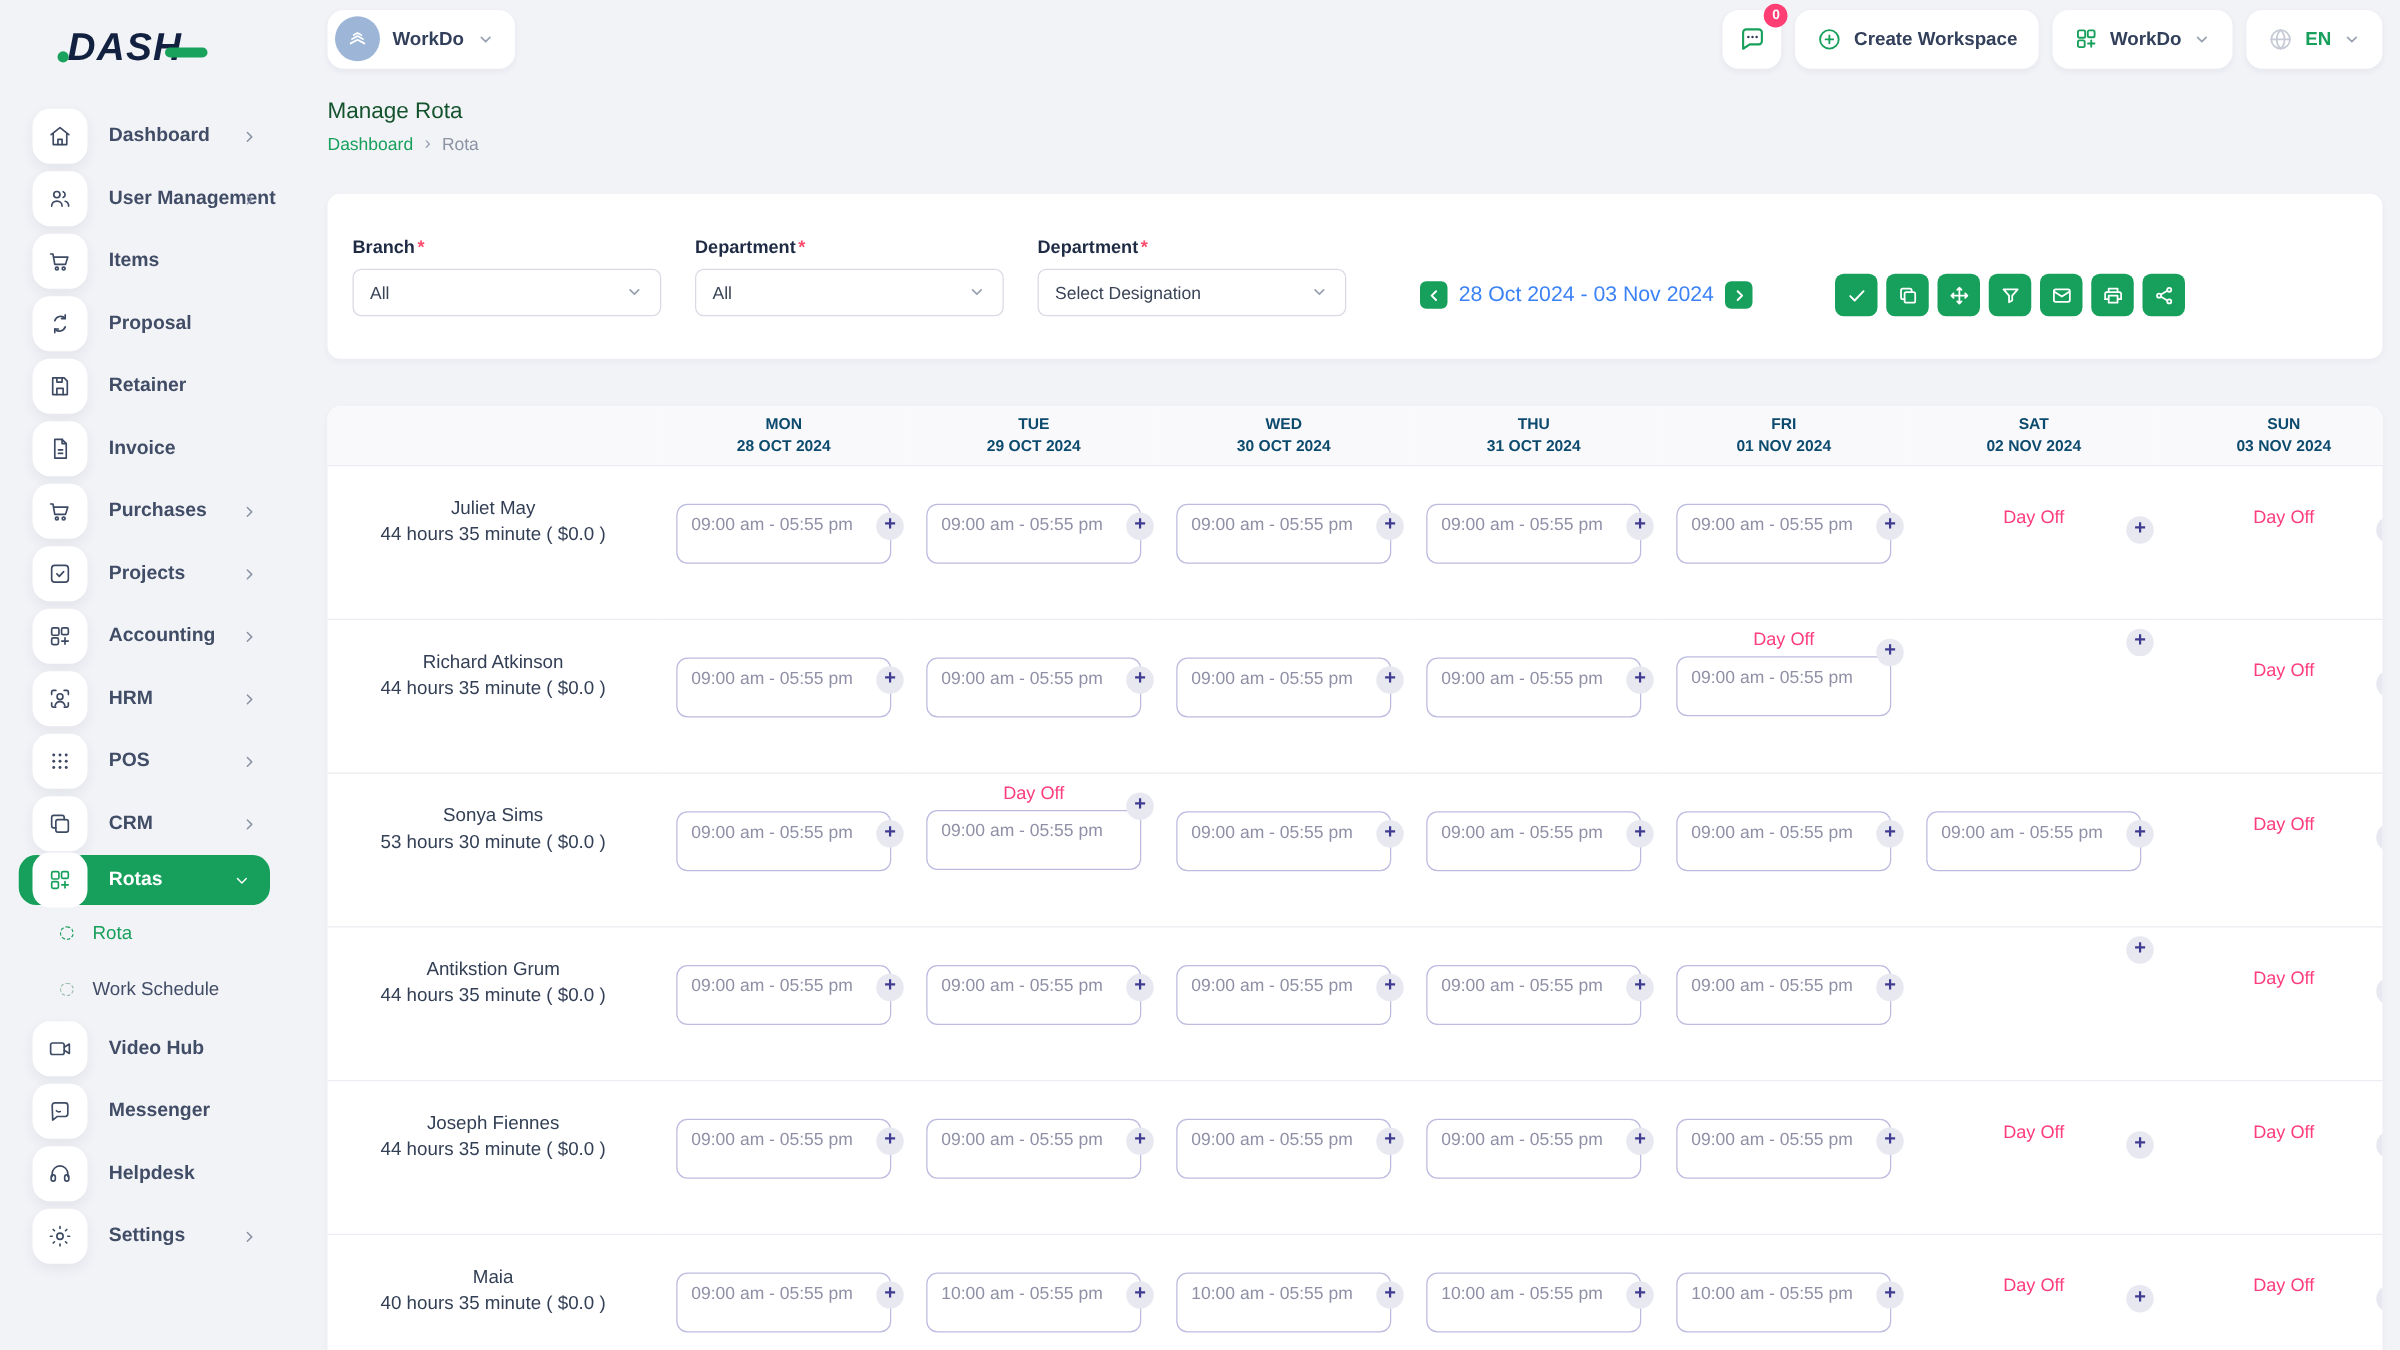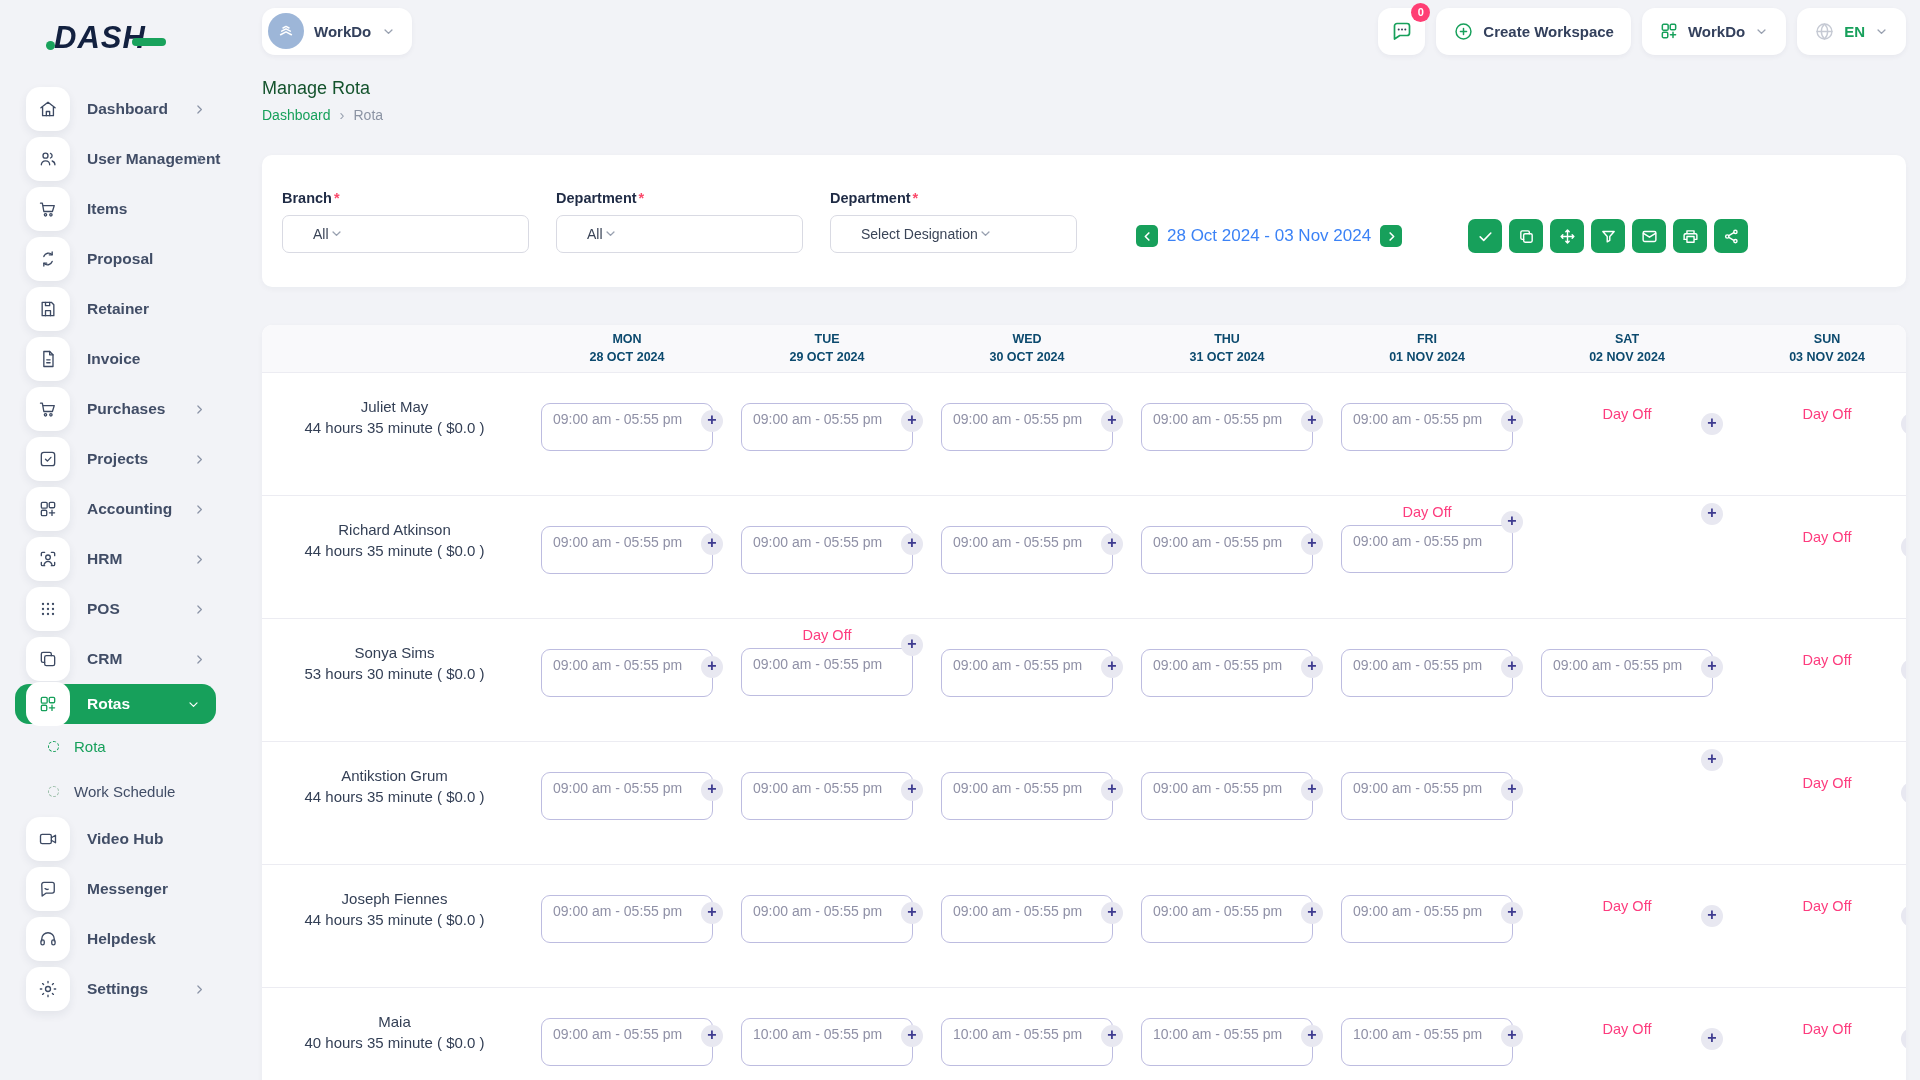--- a/index.html
+++ b/index.html
@@ -45,21 +45,21 @@
   .page-title{font-size:18px;font-weight:400;color:#14532d;margin-top:16px}
   .breadcrumb{display:flex;align-items:center;gap:9px;margin-top:7px;font-size:14px}
   .bc-link{color:#17a05b;cursor:pointer}
   .bc-sep{color:#9aa2b1;font-size:15px}
   .bc-current{color:#8b93a3}
 
   .filter-card{margin-top:32px;width:1644px;height:132px;background:#fff;border-radius:10px;box-shadow:0 2px 6px rgba(35,48,77,.04);display:flex;align-items:center;padding:0 20px}
   .f-group{width:247px;margin-right:27px}
   .f-label{font-size:14.5px;font-weight:700;color:#1f2b45;margin-bottom:9px}
   .f-req{color:#fb4a6b;margin-left:2px}
-  .f-select{height:38px;border:1px solid #d9dae3;border-radius:7px;display:flex;align-items:center;padding:0 30px;font-size:14px;color:#3a4457;cursor:pointer;background:#fff}
+  .f-select{height:38px;border:1px solid #d9dae3;border-radius:7px;display:flex;align-items:center;justify-content:space-between;padding:0 13px;font-size:14px;color:#3a4457;cursor:pointer;background:#fff}
   .date-nav{display:flex;align-items:center;gap:9px;margin-left:32px;margin-top:30px}
   .date-btn{width:22px;height:22px;border-radius:5px;background:#17a05b;border:none;color:#fff;display:flex;align-items:center;justify-content:center;cursor:pointer}
   .date-range{color:#3b82f6;font-size:17px;white-space:nowrap}
   .action-row{display:flex;gap:7px;margin-left:auto;margin-right:138px;margin-top:30px}
   .act-btn{width:34px;height:34px;border-radius:7px;background:#17a05b;border:none;color:#fff;display:flex;align-items:center;justify-content:center;cursor:pointer}
 
   .table-card{margin-top:38px;width:1644px;background:#fff;border-radius:10px;box-shadow:0 2px 6px rgba(35,48,77,.04);overflow:hidden}
   table.rota{width:1665px;border-collapse:collapse;table-layout:fixed}
   table.rota th{background:#f9f9fb;height:47px;font-size:12.5px;font-weight:700;color:#0c4a6e;line-height:1.5;vertical-align:middle}
   .name-col{width:265px}

